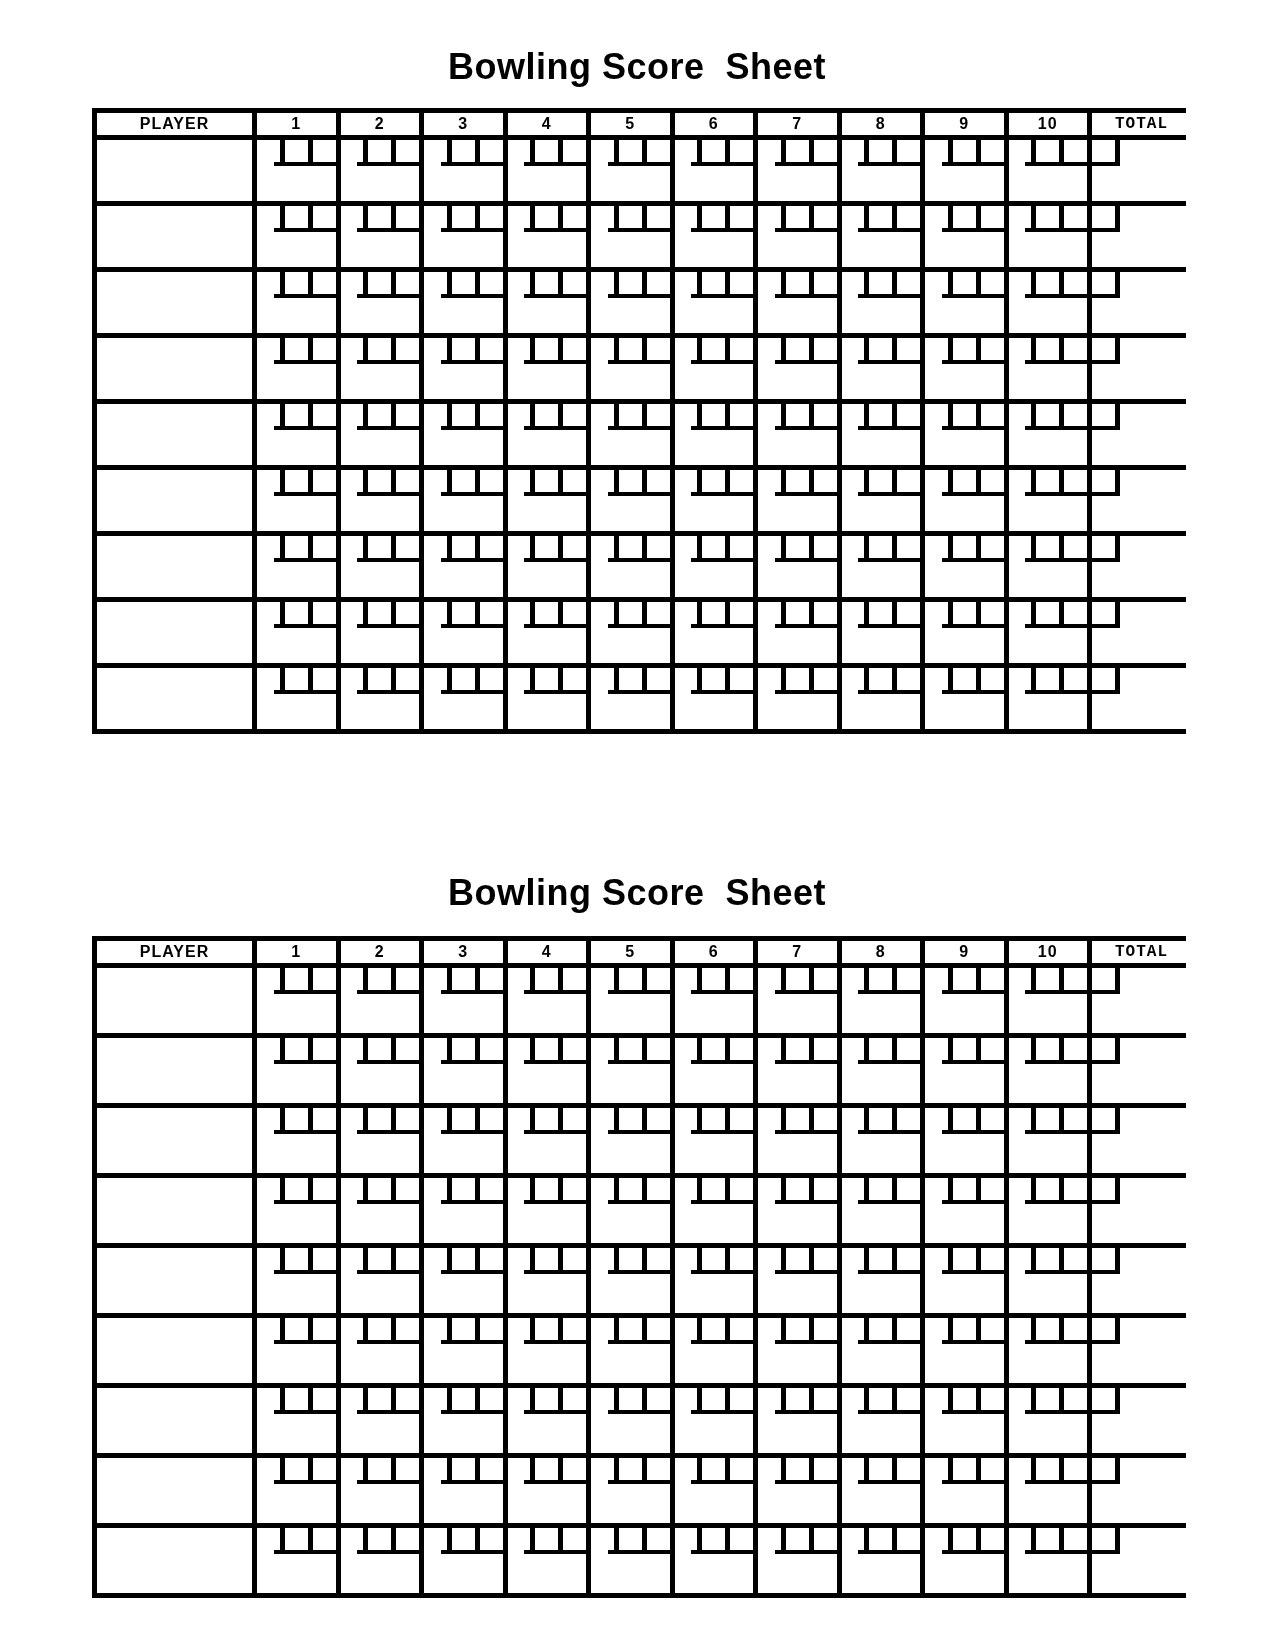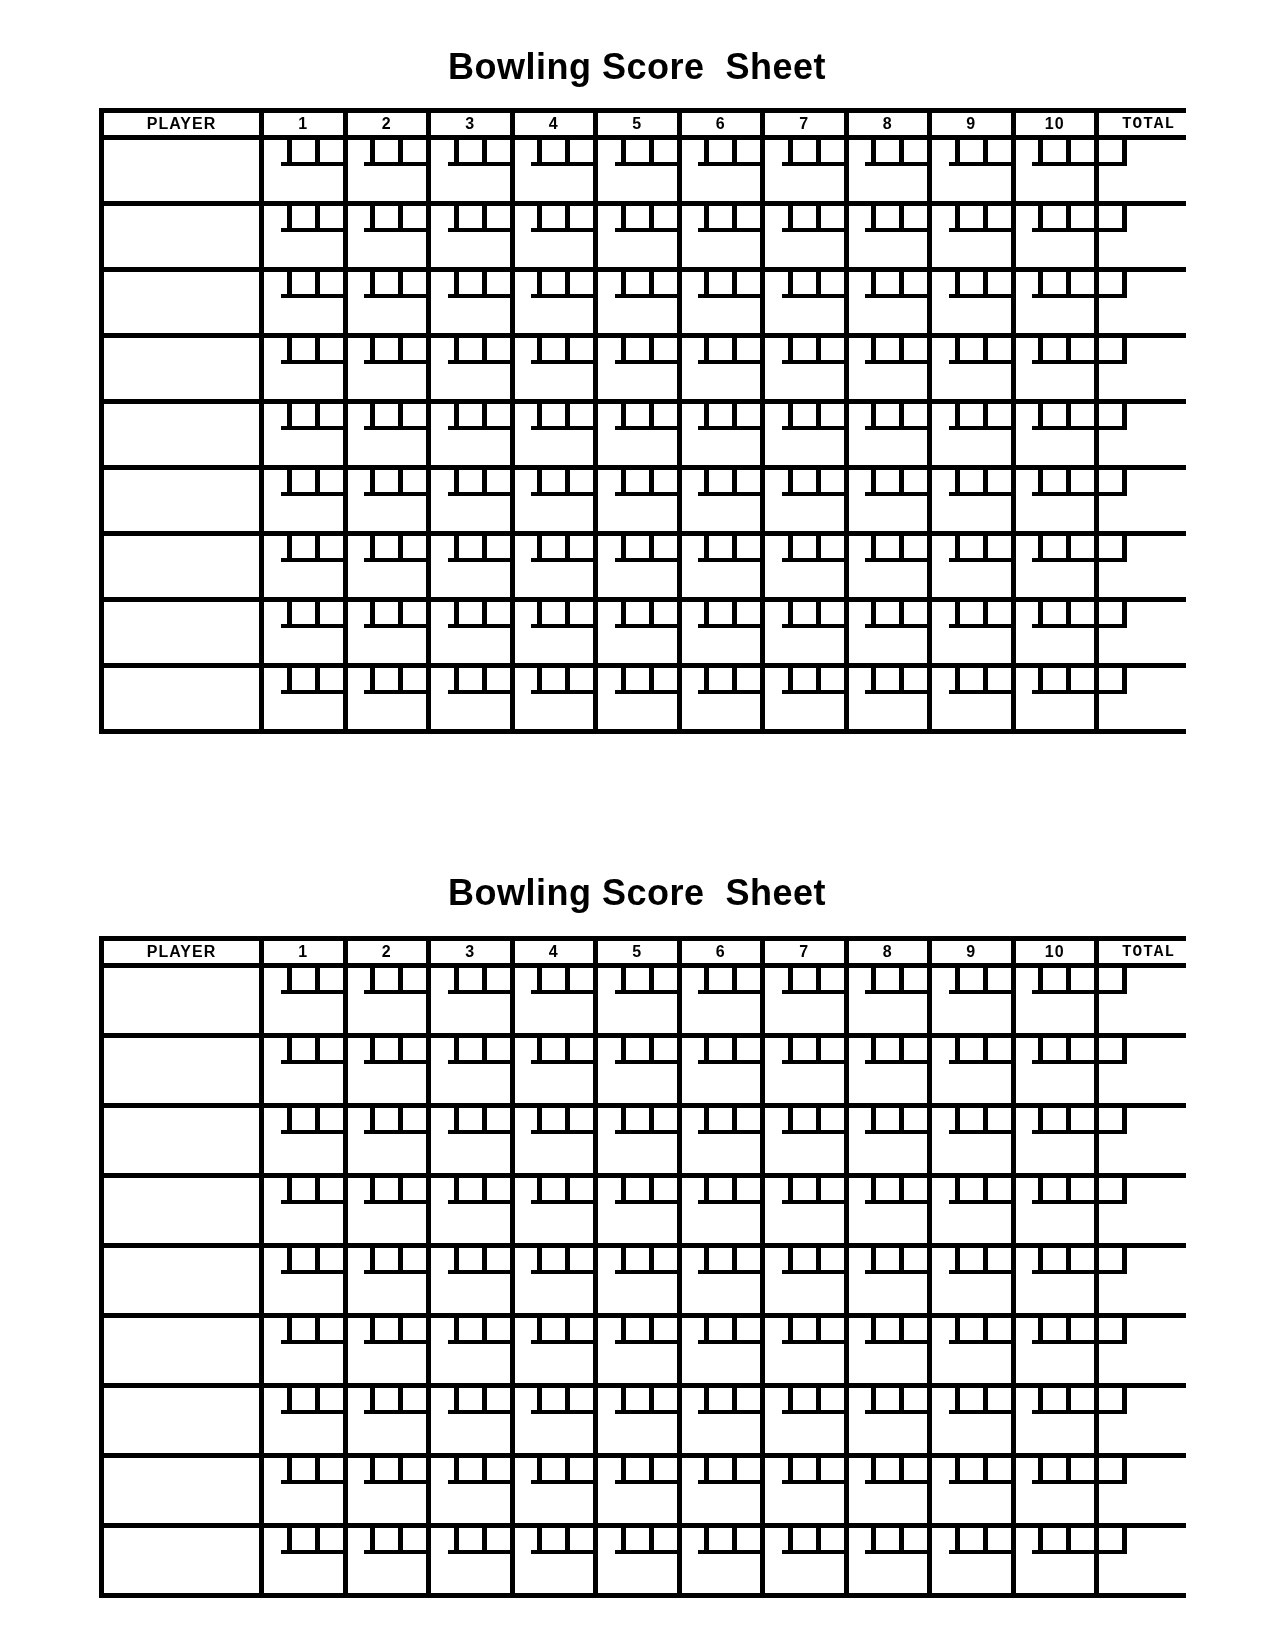--- a/index.html
+++ b/index.html
@@ -24,21 +24,21 @@
     font-weight: bold;
     letter-spacing: 0.5px;
     white-space: pre;
     color: #000000;
   }
   .sheet-title.t1 { top: 46px; }
   .sheet-title.t2 { top: 872px; }
 
   .sheet {
     position: absolute;
-    left: 99px;
+    left: 92px;
     width: 1104px;
     box-sizing: border-box;
     border: 5px solid #000000;
     background: #ffffff;
   }
   .sheet.s1 { top: 108px; }
   .sheet.s2 { top: 936px; }
 
   .header-row {
     display: flex;

